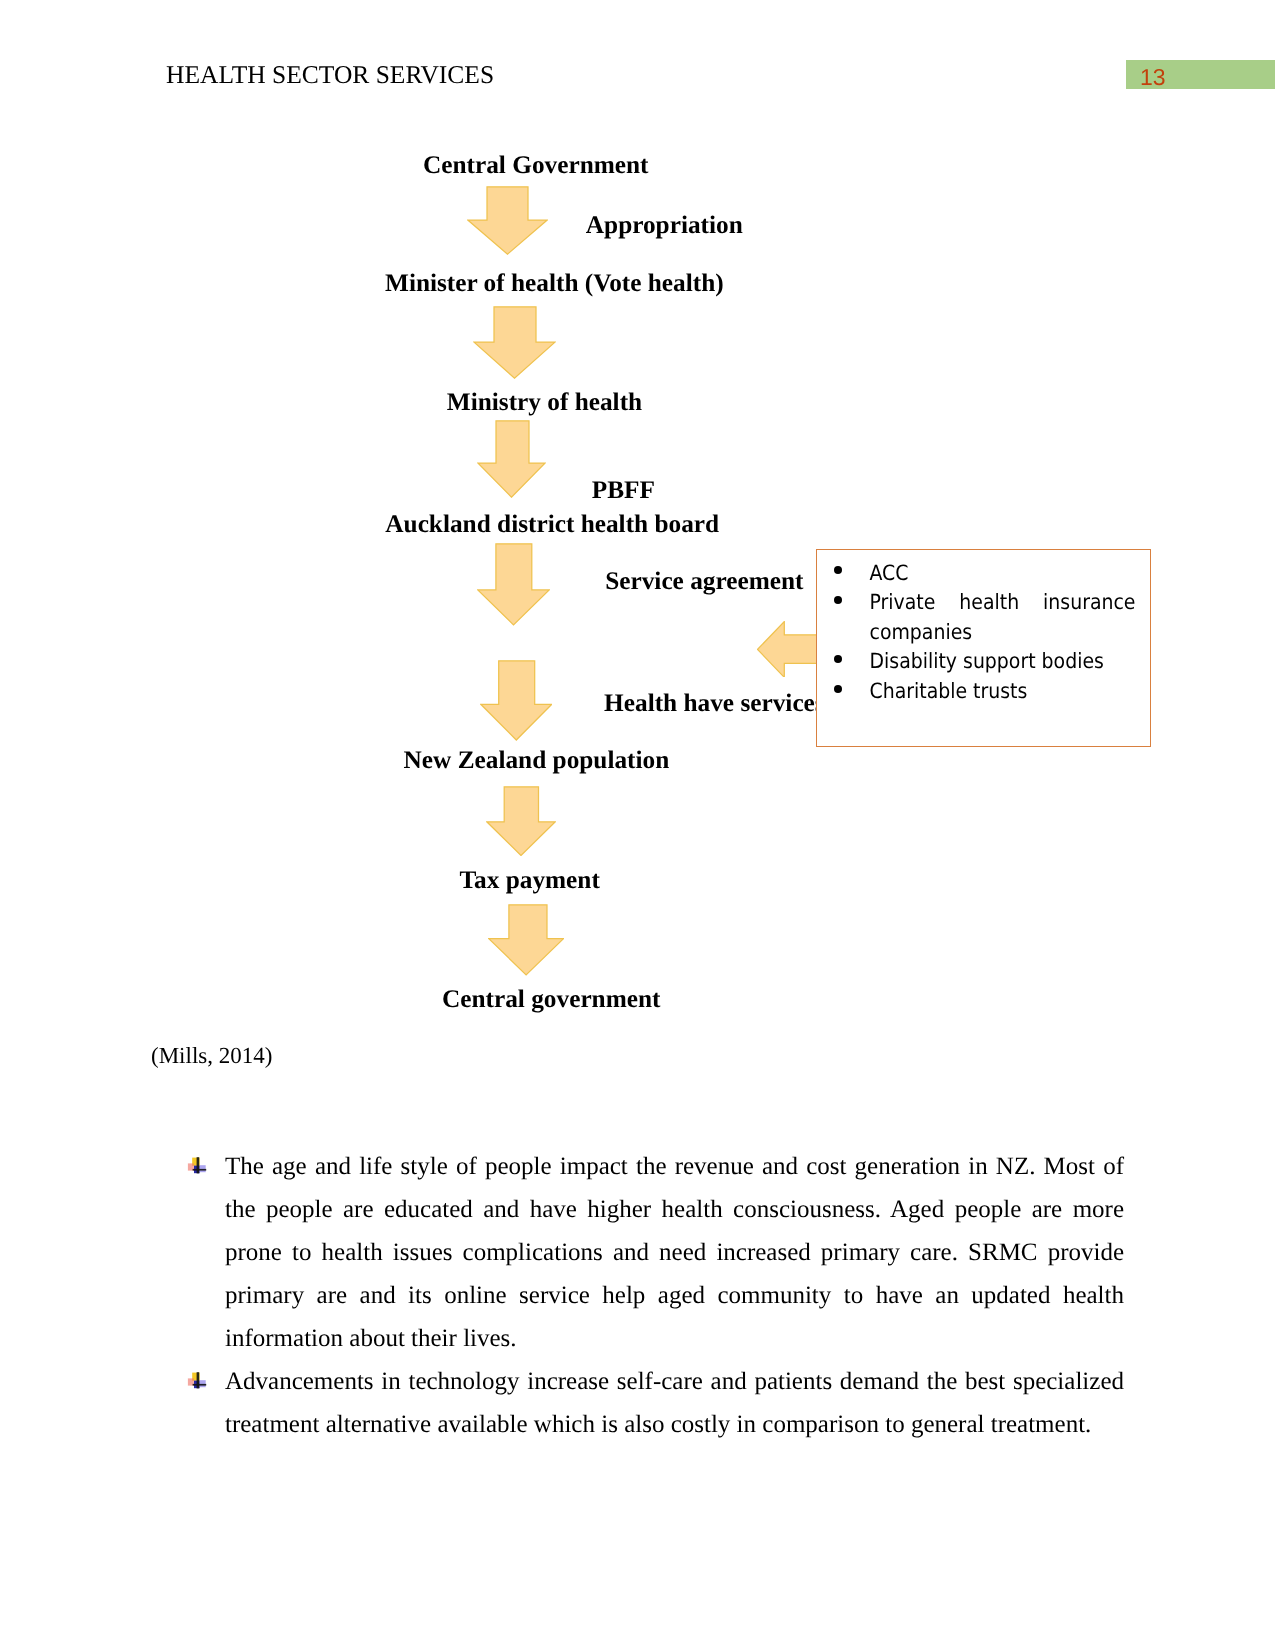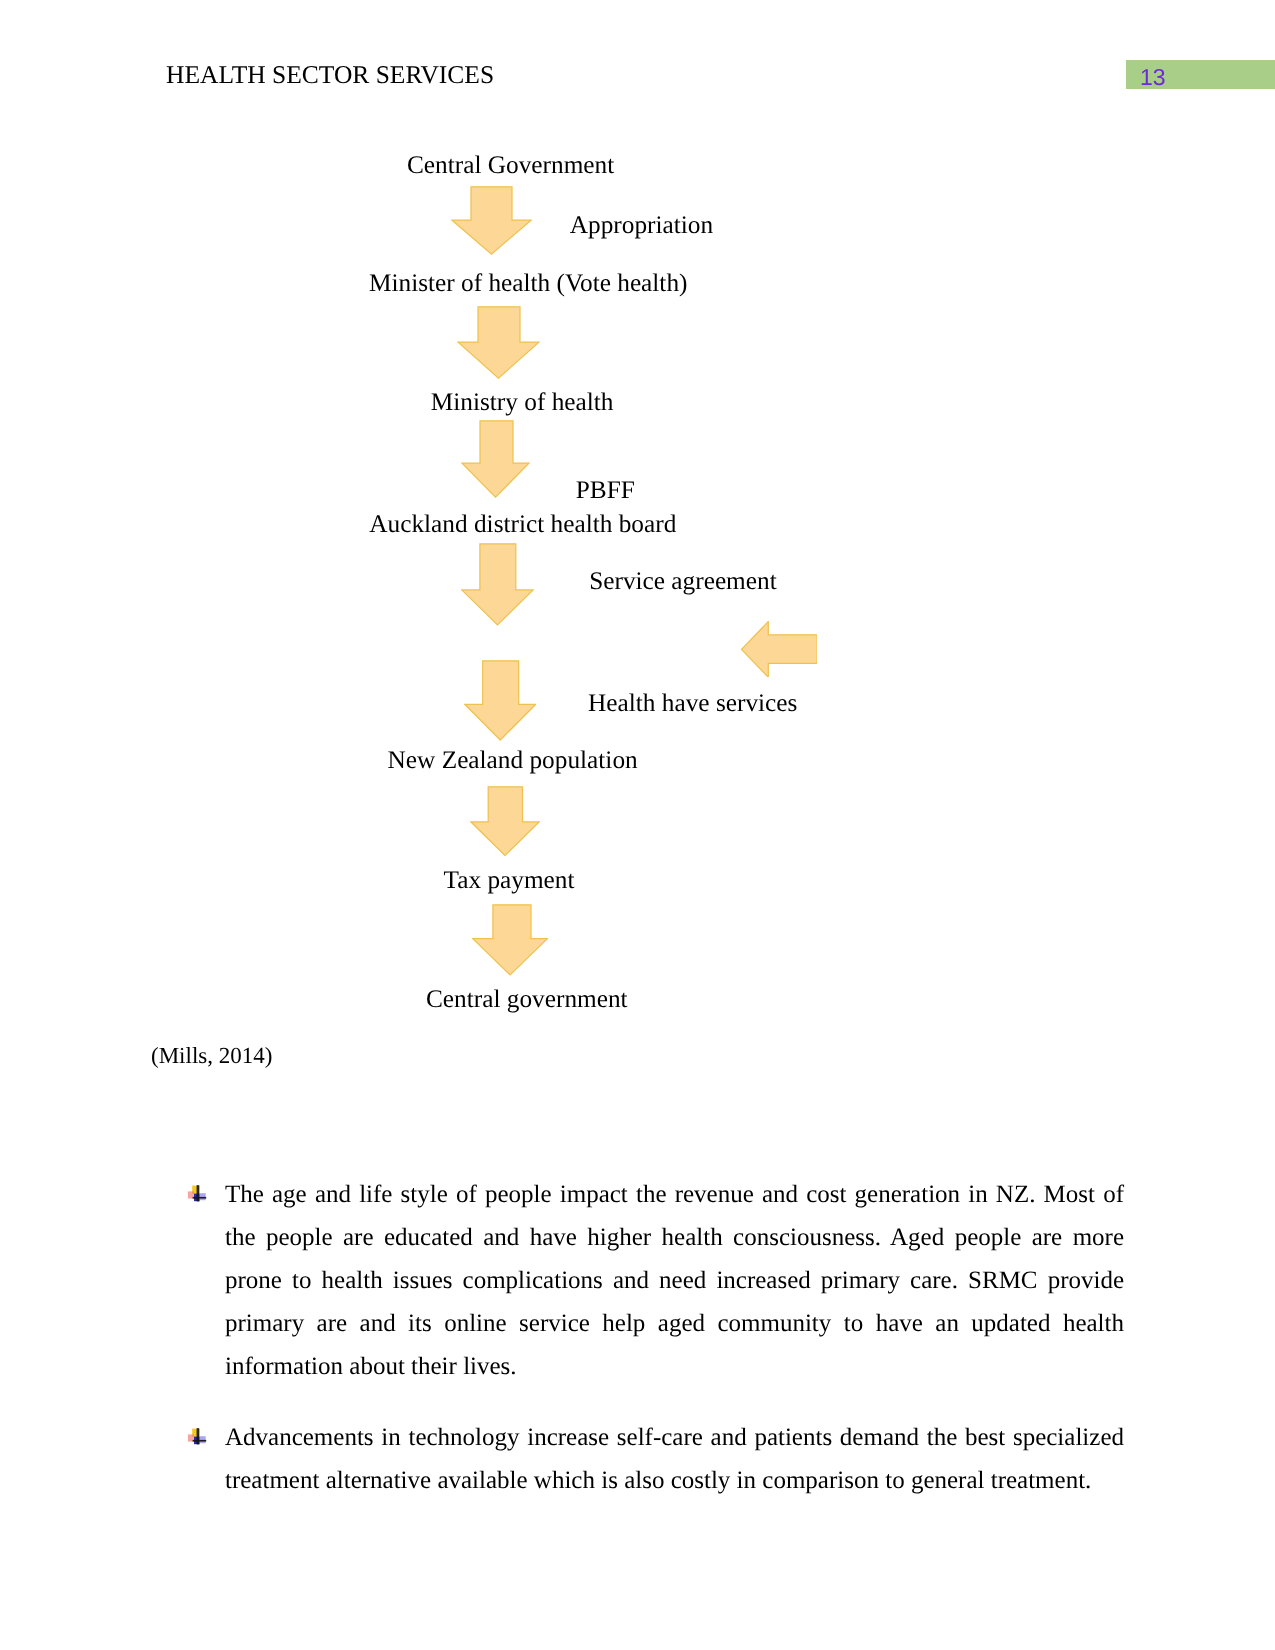--- a/index.html
+++ b/index.html
@@ -6,41 +6,41 @@
   html,body{margin:0;padding:0;background:#fff;}
   body{width:1275px;height:1650px;font-family:"Liberation Serif",serif;color:#000;
        -webkit-font-smoothing:antialiased;text-rendering:geometricPrecision;}
   .page{position:relative;width:1275px;height:1650px;overflow:hidden;background:#fff;
         opacity:0.9999;}
 
   
   .hdr-title{position:absolute;left:166px;top:62px;font-size:25.5px;line-height:1;white-space:nowrap;}
   .pg-bar{position:absolute;left:1126px;top:60px;width:149px;height:29px;background:#a8ce88;}
   .pg-num{position:absolute;left:1140px;top:64.5px;font-family:"Liberation Sans",sans-serif;
-          font-size:23px;line-height:1.1;color:#6d28d9;}
+          font-size:23px;line-height:1.1;color:#c2410c;}
 
   
-  .diagram{position:absolute;left:0;top:0;width:1100px;height:1030px;}
+  .diagram{position:absolute;left:16px;top:0;width:1100px;height:1030px;font-weight:bold;}
   .node{position:absolute;font-size:25.3px;line-height:1;white-space:nowrap;}
   .edge-label{position:absolute;font-size:25.3px;line-height:1;white-space:nowrap;}
   .arrow{position:absolute;}
   .arrow svg{display:block;}
 
   
   .sidebox{position:absolute;left:816px;top:549px;width:335px;height:198px;
            border:1.9px solid #d9803f;box-sizing:border-box;background:#fff;}
   .sb-item{position:absolute;font-family:"DejaVu Sans Condensed","DejaVu Sans",sans-serif;font-size:21px;
            line-height:29.6px;color:#000;}
   .sb-bullet{position:absolute;width:8px;height:8px;border-radius:50%;background:#000;}
 
   
   .cite{position:absolute;left:151px;top:1044px;font-size:23px;line-height:1;white-space:nowrap;}
   .sec-title{position:absolute;left:150.5px;top:1103px;font-size:29.5px;line-height:1;white-space:nowrap;}
   .bullets{position:absolute;left:225px;top:1145px;width:899px;}
-  .bullet-row{position:relative;margin-top:28px;}
+  .bullet-row{position:relative;}
   .bullet-mark{position:absolute;left:-39px;width:22px;height:22px;}
   .bullet-mark svg{display:block;}
   .bullet-text{margin:0;font-size:25px;line-height:43px;text-align:justify;}
 </style>
 </head>
 <body>
 
 <div class="page">
 
   <div class="hdr-title">HEALTH SECTOR SERVICES</div>
@@ -94,20 +94,30 @@
           <path d="M 20.9 0.8 L 59.0 0.8 L 59.0 34.6 L 75.5 34.6 L 38.1 70.9 L 0.8 34.6 L 20.9 34.6 Z" fill="#fdd795" stroke="#efc24f" stroke-width="1.25"></path>
         </svg>
     </div>
     <div class="arrow" style="left:740.5px;top:620.6px;width:76.7px;height:56.9px;">
       <svg width="76.7" height="56.9" viewBox="0 0 76.7 56.9">
           <path d="M 76.15 13.8 L 27.3 13.8 L 27.3 0.55 L 0.55 28.4 L 27.3 56.35 L 27.3 42.4 L 76.15 42.4 Z" fill="#fdd795" stroke="#efc24f" stroke-width="1.25"></path>
         </svg>
     </div>
   </div>
 
+  <div class="sidebox">
+    <div class="sb-bullet" style="left:16.5px;top:16.2px;"></div>
+    <div class="sb-item" style="left:52.5px;top:8.6px;width:266px;">ACC</div>
+    <div class="sb-bullet" style="left:16.5px;top:45.8px;"></div>
+    <div class="sb-item" style="left:52.5px;top:38.2px;width:266px;text-align:justify;">Private health insurance companies</div>
+    <div class="sb-bullet" style="left:16.5px;top:105px;"></div>
+    <div class="sb-item" style="left:52.5px;top:97.4px;width:266px;">Disability support bodies</div>
+    <div class="sb-bullet" style="left:16.5px;top:134.6px;"></div>
+    <div class="sb-item" style="left:52.5px;top:127px;width:266px;">Charitable trusts</div>
+  </div>
 
   <div class="cite">(Mills, 2014)</div>
   <div class="bullets">
     <div class="bullet-row">
       <span class="bullet-mark" style="top:9.5px;">
           <svg viewBox="0 0 22 22" width="22" height="22">
         <g filter="url(#sb1)">
         <rect x="6.2" y="2.6" width="7.4" height="8.2" fill="#f4c61a" opacity="0.96"></rect>
         <rect x="1.9" y="8.4" width="6.0" height="7.2" fill="#f07a6e" opacity="0.65"></rect>
         <rect x="8.0" y="10.6" width="5.6" height="7.6" fill="#1c1ca0" opacity="0.95"></rect>

